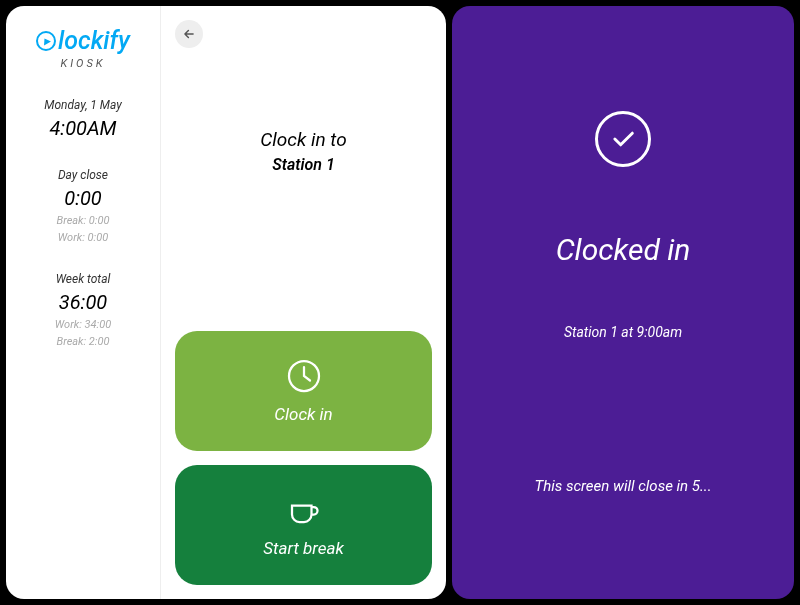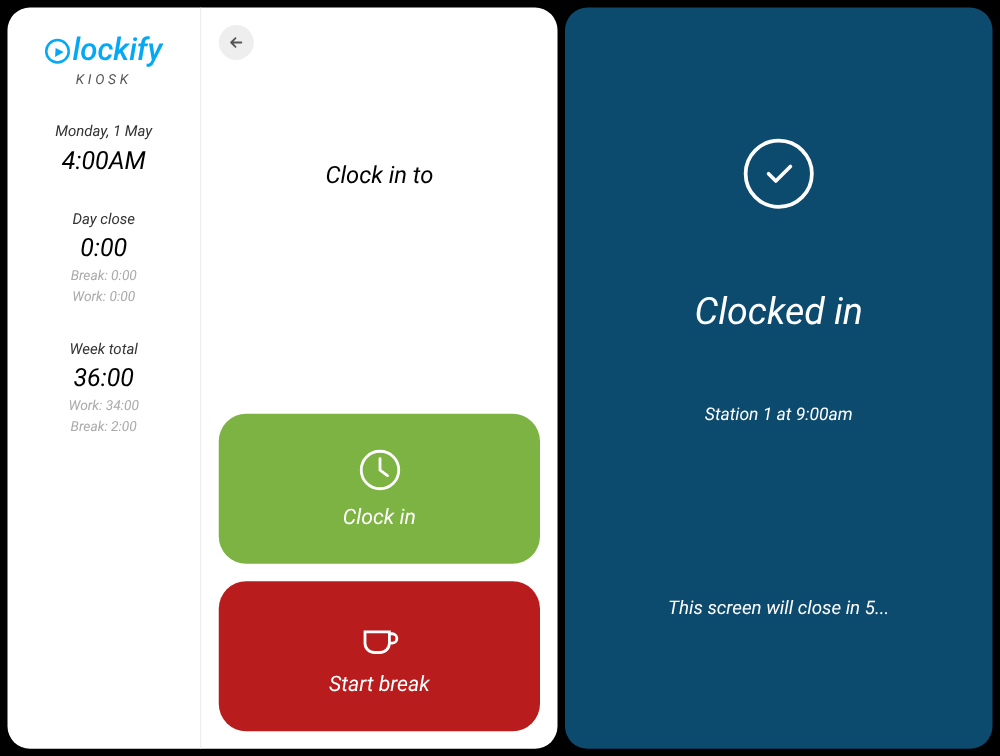--- a/index.html
+++ b/index.html
@@ -18,21 +18,21 @@
       overflow: hidden;
       position: relative;
       font-style: italic;
     }
     .panel-left {
       flex: 0 0 440px;
       display: flex;
     }
     .panel-right {
       flex: 1;
-      background: #0c4a6e;
+      background: #4c1d95;
       display: flex;
       flex-direction: column;
       align-items: center;
       justify-content: center;
       color: #fff;
       padding: 20px;
       gap: 47px;
     }
     
     .sidebar {
@@ -125,21 +125,21 @@
       height: 120px;
       display: flex;
       flex-direction: column;
       align-items: center;
       justify-content: center;
       color: #fff;
       cursor: pointer;
       gap: 10px;
     }
     .big-btn.green { background: #7CB342; }
-    .big-btn.orange { background: #b91c1c; }
+    .big-btn.orange { background: #15803d; }
     .big-btn-label { font-size: 17px; font-weight: 400; }
     
     .check-circle {
       width: 56px; height: 56px;
       border: 3px solid #fff;
       border-radius: 50%;
       display: flex;
       align-items: center;
       justify-content: center;
     }
@@ -182,20 +182,21 @@
 
   <div class="content">
     <div class="back-btn">
       <svg width="14" height="14" viewBox="0 0 24 24">
         <path d="M19 12H5M11 18l-6-6 6-6" stroke="#555" stroke-width="2.5" fill="none" stroke-linecap="round" stroke-linejoin="round"></path>
       </svg>
     </div>
 
     <div class="clockin-heading">
       <div class="to">Clock in to</div>
+      <div class="station">Station 1</div>
     </div>
 
     <div class="big-buttons">
       <div class="big-btn green">
         <svg width="36" height="36" viewBox="0 0 24 24">
           <circle cx="12" cy="12" r="10" stroke="#fff" stroke-width="1.5" fill="none"></circle>
           <path d="M12 6v6l4 3" stroke="#fff" stroke-width="1.5" fill="none" stroke-linecap="round"></path>
         </svg>
         <span class="big-btn-label">Clock in</span>
       </div>

